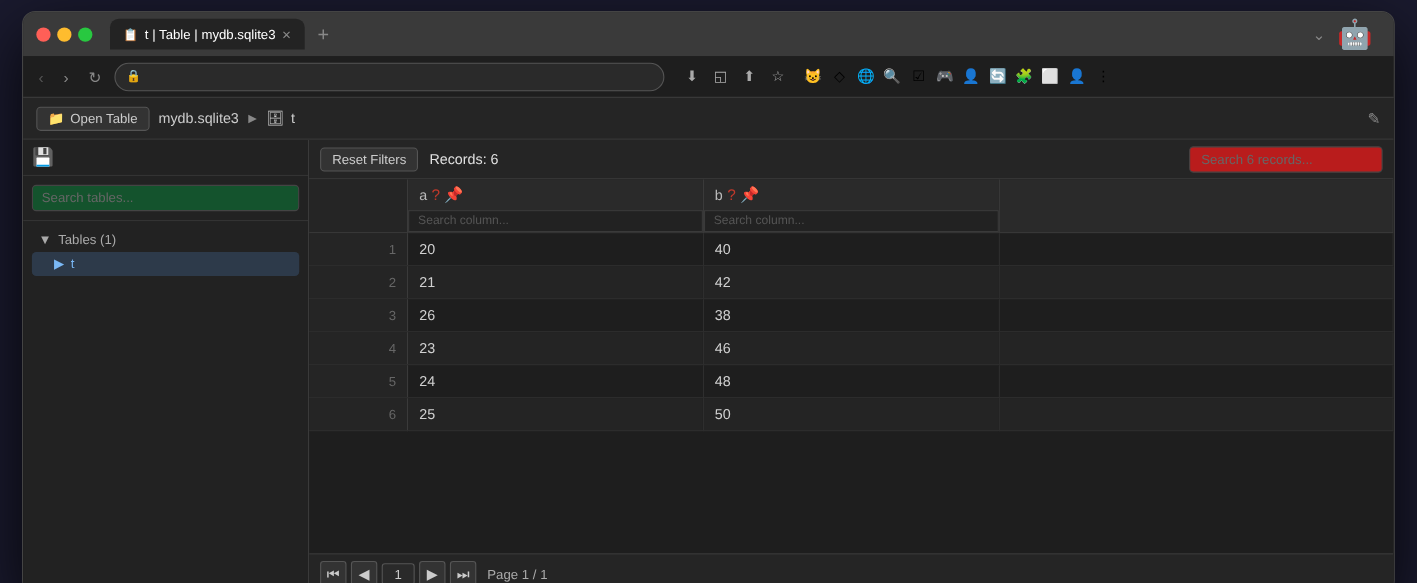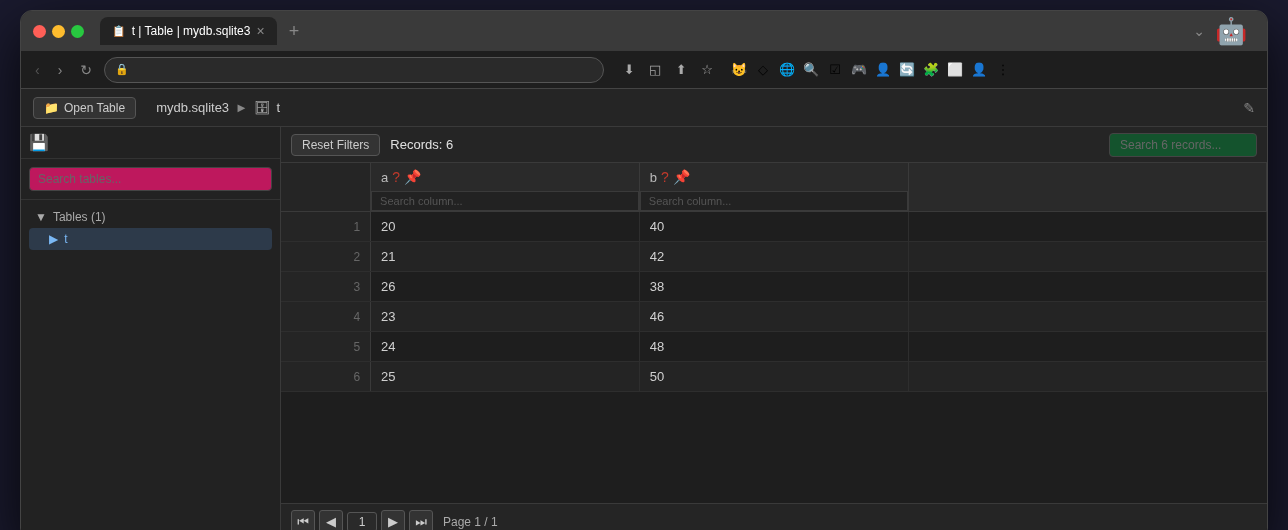--- a/index.html
+++ b/index.html
@@ -188,21 +188,20 @@
       padding: 3px 10px;
       cursor: pointer;
       display: flex;
       align-items: center;
       gap: 5px;
     }
     .breadcrumb {
       color: #ccc;
       font-size: 13px;
       font-weight: 500;
-      margin-left: 12px;
       display: flex;
       align-items: center;
       gap: 6px;
     }
     .breadcrumb-sep { color: #888; }
     .edit-icon {
       margin-left: auto;
       color: #888;
       font-size: 14px;
       cursor: pointer;
@@ -221,21 +220,21 @@
       display: flex;
       flex-direction: column;
       flex-shrink: 0;
     }
     .sidebar-search {
       padding: 8px;
       border-bottom: 1px solid #333;
     }
     .sidebar-search-input {
       width: 100%;
-      background: #be185d;
+      background: #14532d;
       border: 1px solid #444;
       border-radius: 4px;
       color: #ccc;
       font-size: 12px;
       padding: 4px 8px;
       outline: none;
     }
     .sidebar-search-input::placeholder { color: #666; }
     .sidebar-section {
       padding: 6px 8px;
@@ -286,27 +285,27 @@
       padding: 3px 10px;
       cursor: pointer;
     }
     .records-count {
       color: #e0e0e0;
       font-size: 13px;
       font-weight: 500;
     }
     .search-records-input {
       margin-left: auto;
-      background: #14532d;
+      background: #b91c1c;
       border: 1px solid #444;
       border-radius: 4px;
       color: #ccc;
       font-size: 12px;
       padding: 4px 10px;
-      width: 148px;
+      width: 176px;
       outline: none;
     }
     .search-records-input::placeholder { color: #666; }
     
     .table-container {
       flex: 1;
       overflow: auto;
     }
     table {
       width: 100%;

